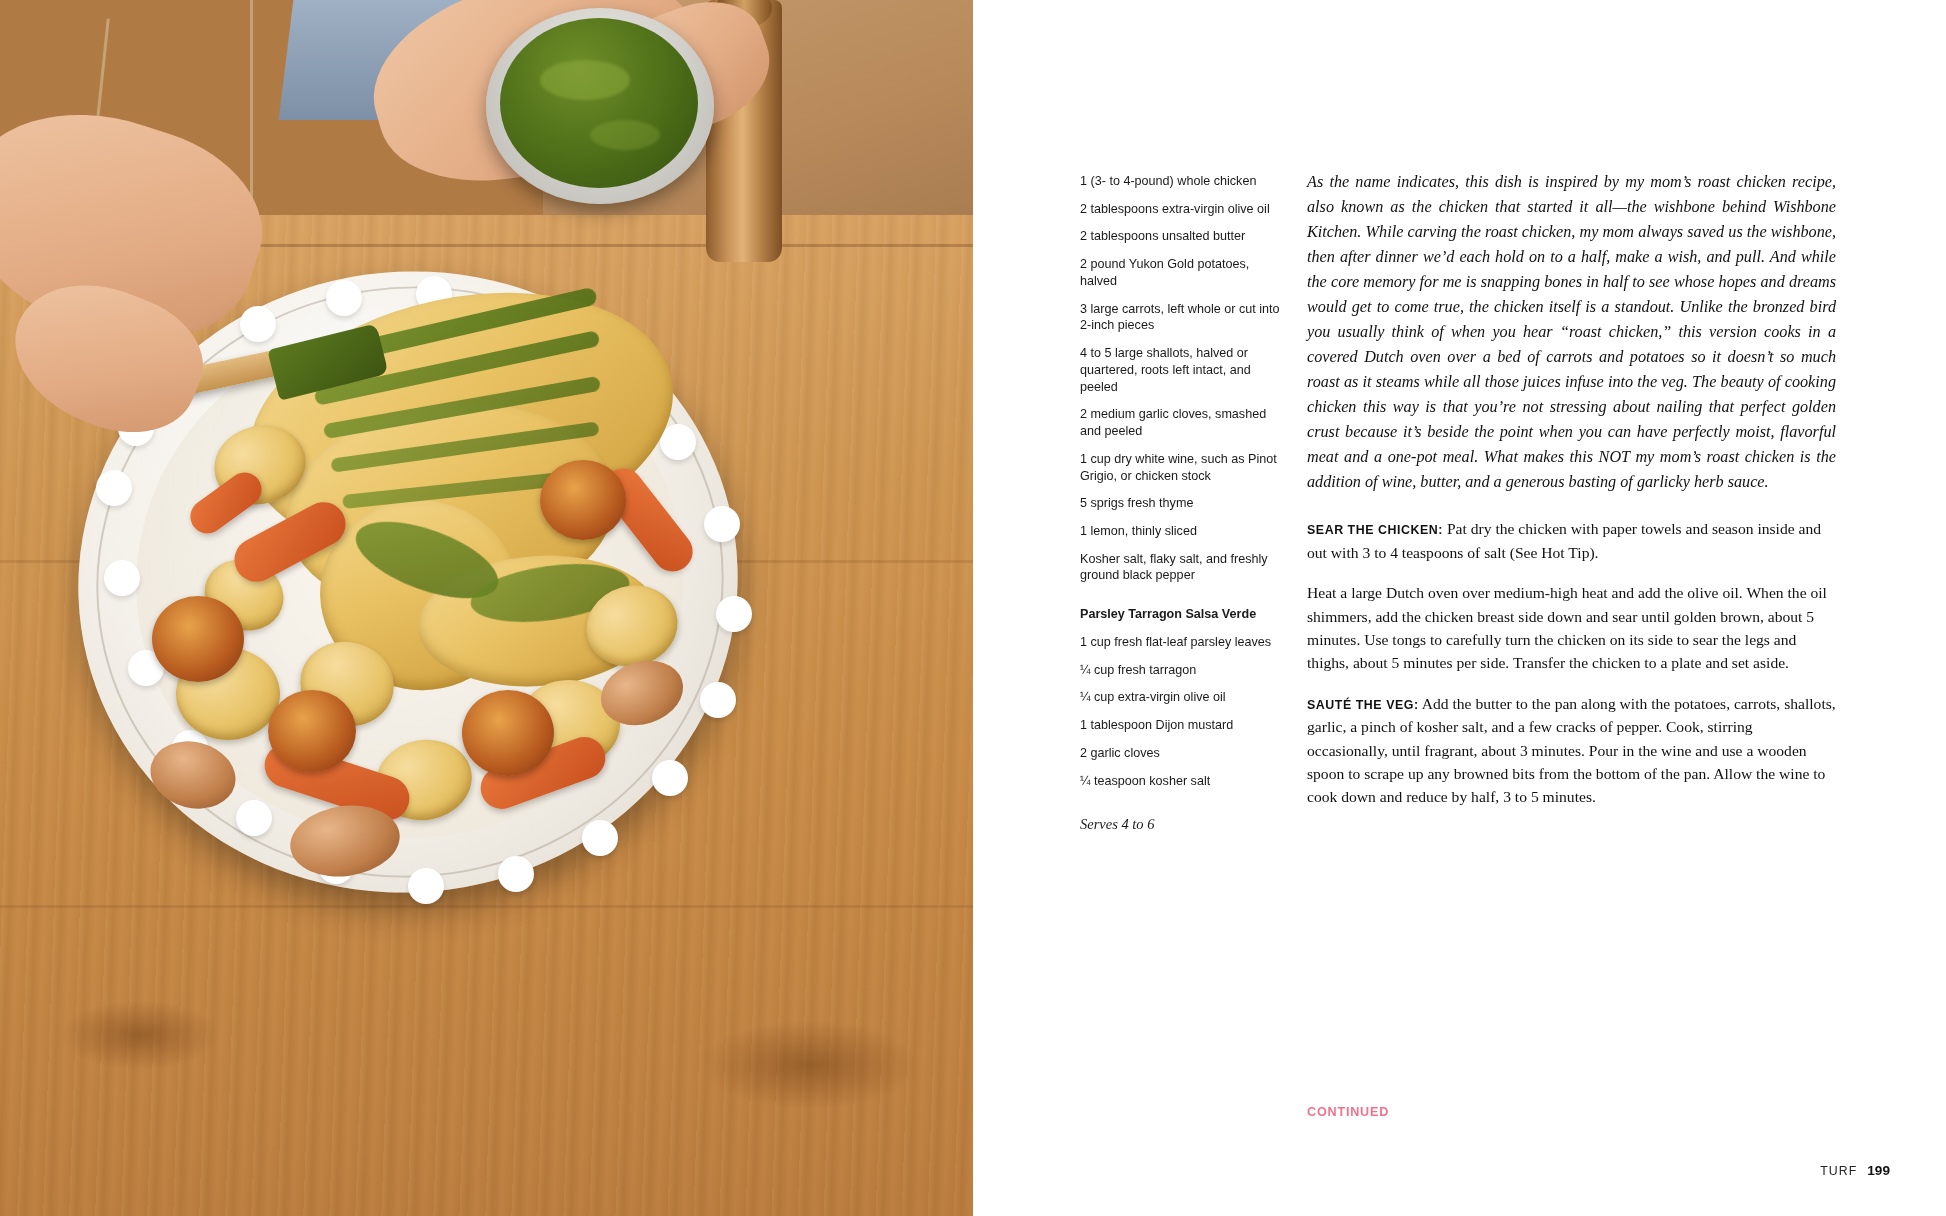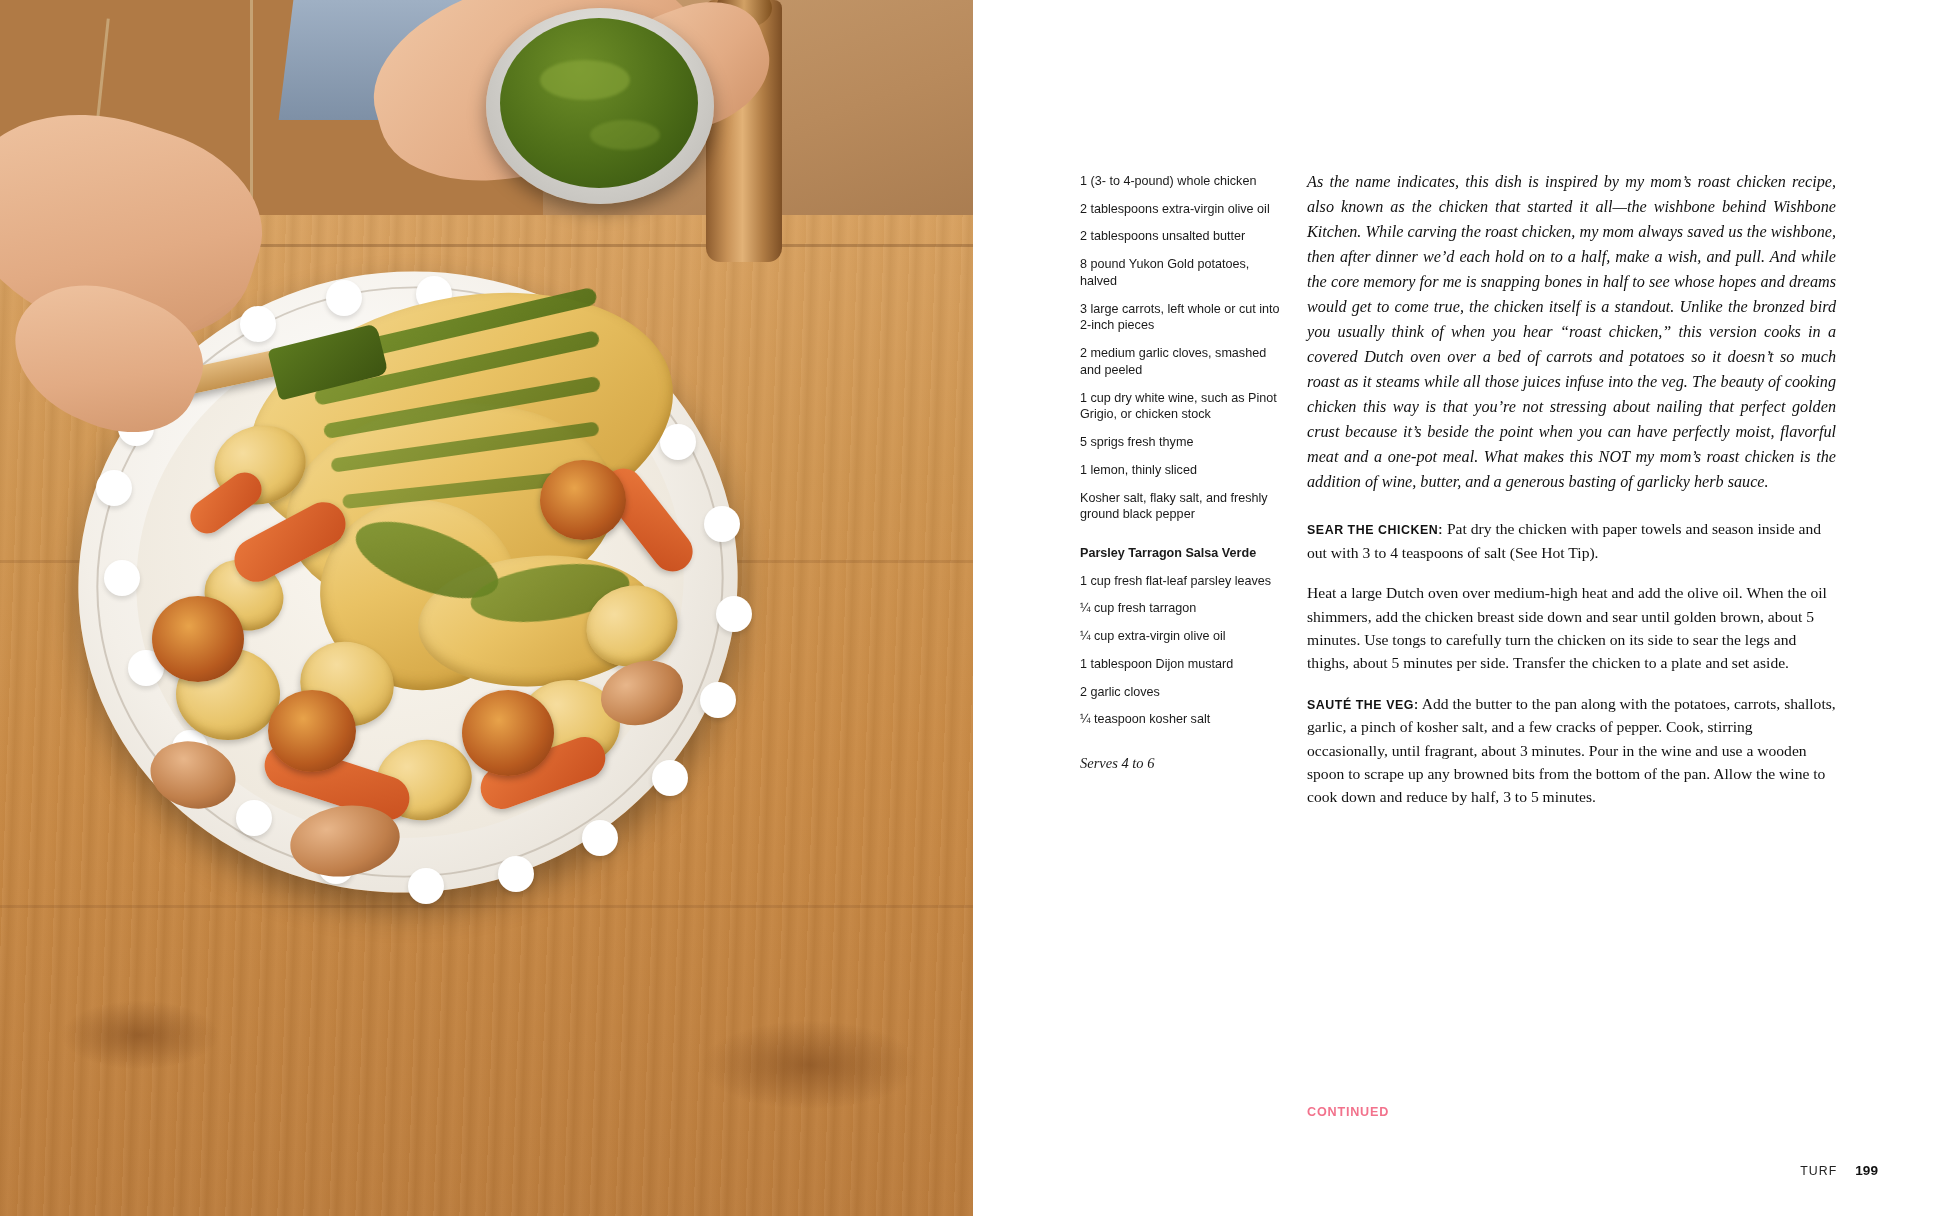--- a/index.html
+++ b/index.html
@@ -305,25 +305,25 @@
     left: 334px;
     top: 1105px;
     font-family: "Liberation Sans", sans-serif;
     font-size: 12.6px;
     font-weight: 700;
     letter-spacing: .8px;
     color: #f2728c;
   }
   .folio {
     position: absolute;
-    right: 68px;
+    right: 56px;
     bottom: 38px;
     display: flex;
     align-items: baseline;
-    gap: 18px;
+    gap: 10px;
     font-family: "Liberation Sans", sans-serif;
   }
   .folio-section {
     font-size: 12.3px;
     letter-spacing: 1.1px;
     color: #222;
   }
   .folio-page {
     font-size: 13.6px;
     font-weight: 700;
@@ -433,22 +433,23 @@
     </div>
   </div>
 
   <div class="text-page">
 
 
     <div class="col-ingredients">
       <div class="ing-item">1 (3- to 4-pound) whole chicken</div>
       <div class="ing-item">2 tablespoons extra-virgin olive oil</div>
       <div class="ing-item">2 tablespoons unsalted butter</div>
-      <div class="ing-item">8 pound Yukon Gold potatoes, halved</div>
+      <div class="ing-item">2 pound Yukon Gold potatoes, halved</div>
       <div class="ing-item">3 large carrots, left whole or cut into 2-inch pieces</div>
+      <div class="ing-item">4 to 5 large shallots, halved or quartered, roots left intact, and peeled</div>
       <div class="ing-item">2 medium garlic cloves, smashed and peeled</div>
       <div class="ing-item">1 cup dry white wine, such as Pinot Grigio, or chicken stock</div>
       <div class="ing-item">5 sprigs fresh thyme</div>
       <div class="ing-item">1 lemon, thinly sliced</div>
       <div class="ing-item">Kosher salt, flaky salt, and freshly ground black pepper</div>
 
       <div class="ing-sub-head">Parsley Tarragon Salsa Verde</div>
 
       <div class="ing-item">1 cup fresh flat-leaf parsley leaves</div>
       <div class="ing-item">¼ cup fresh tarragon</div>

